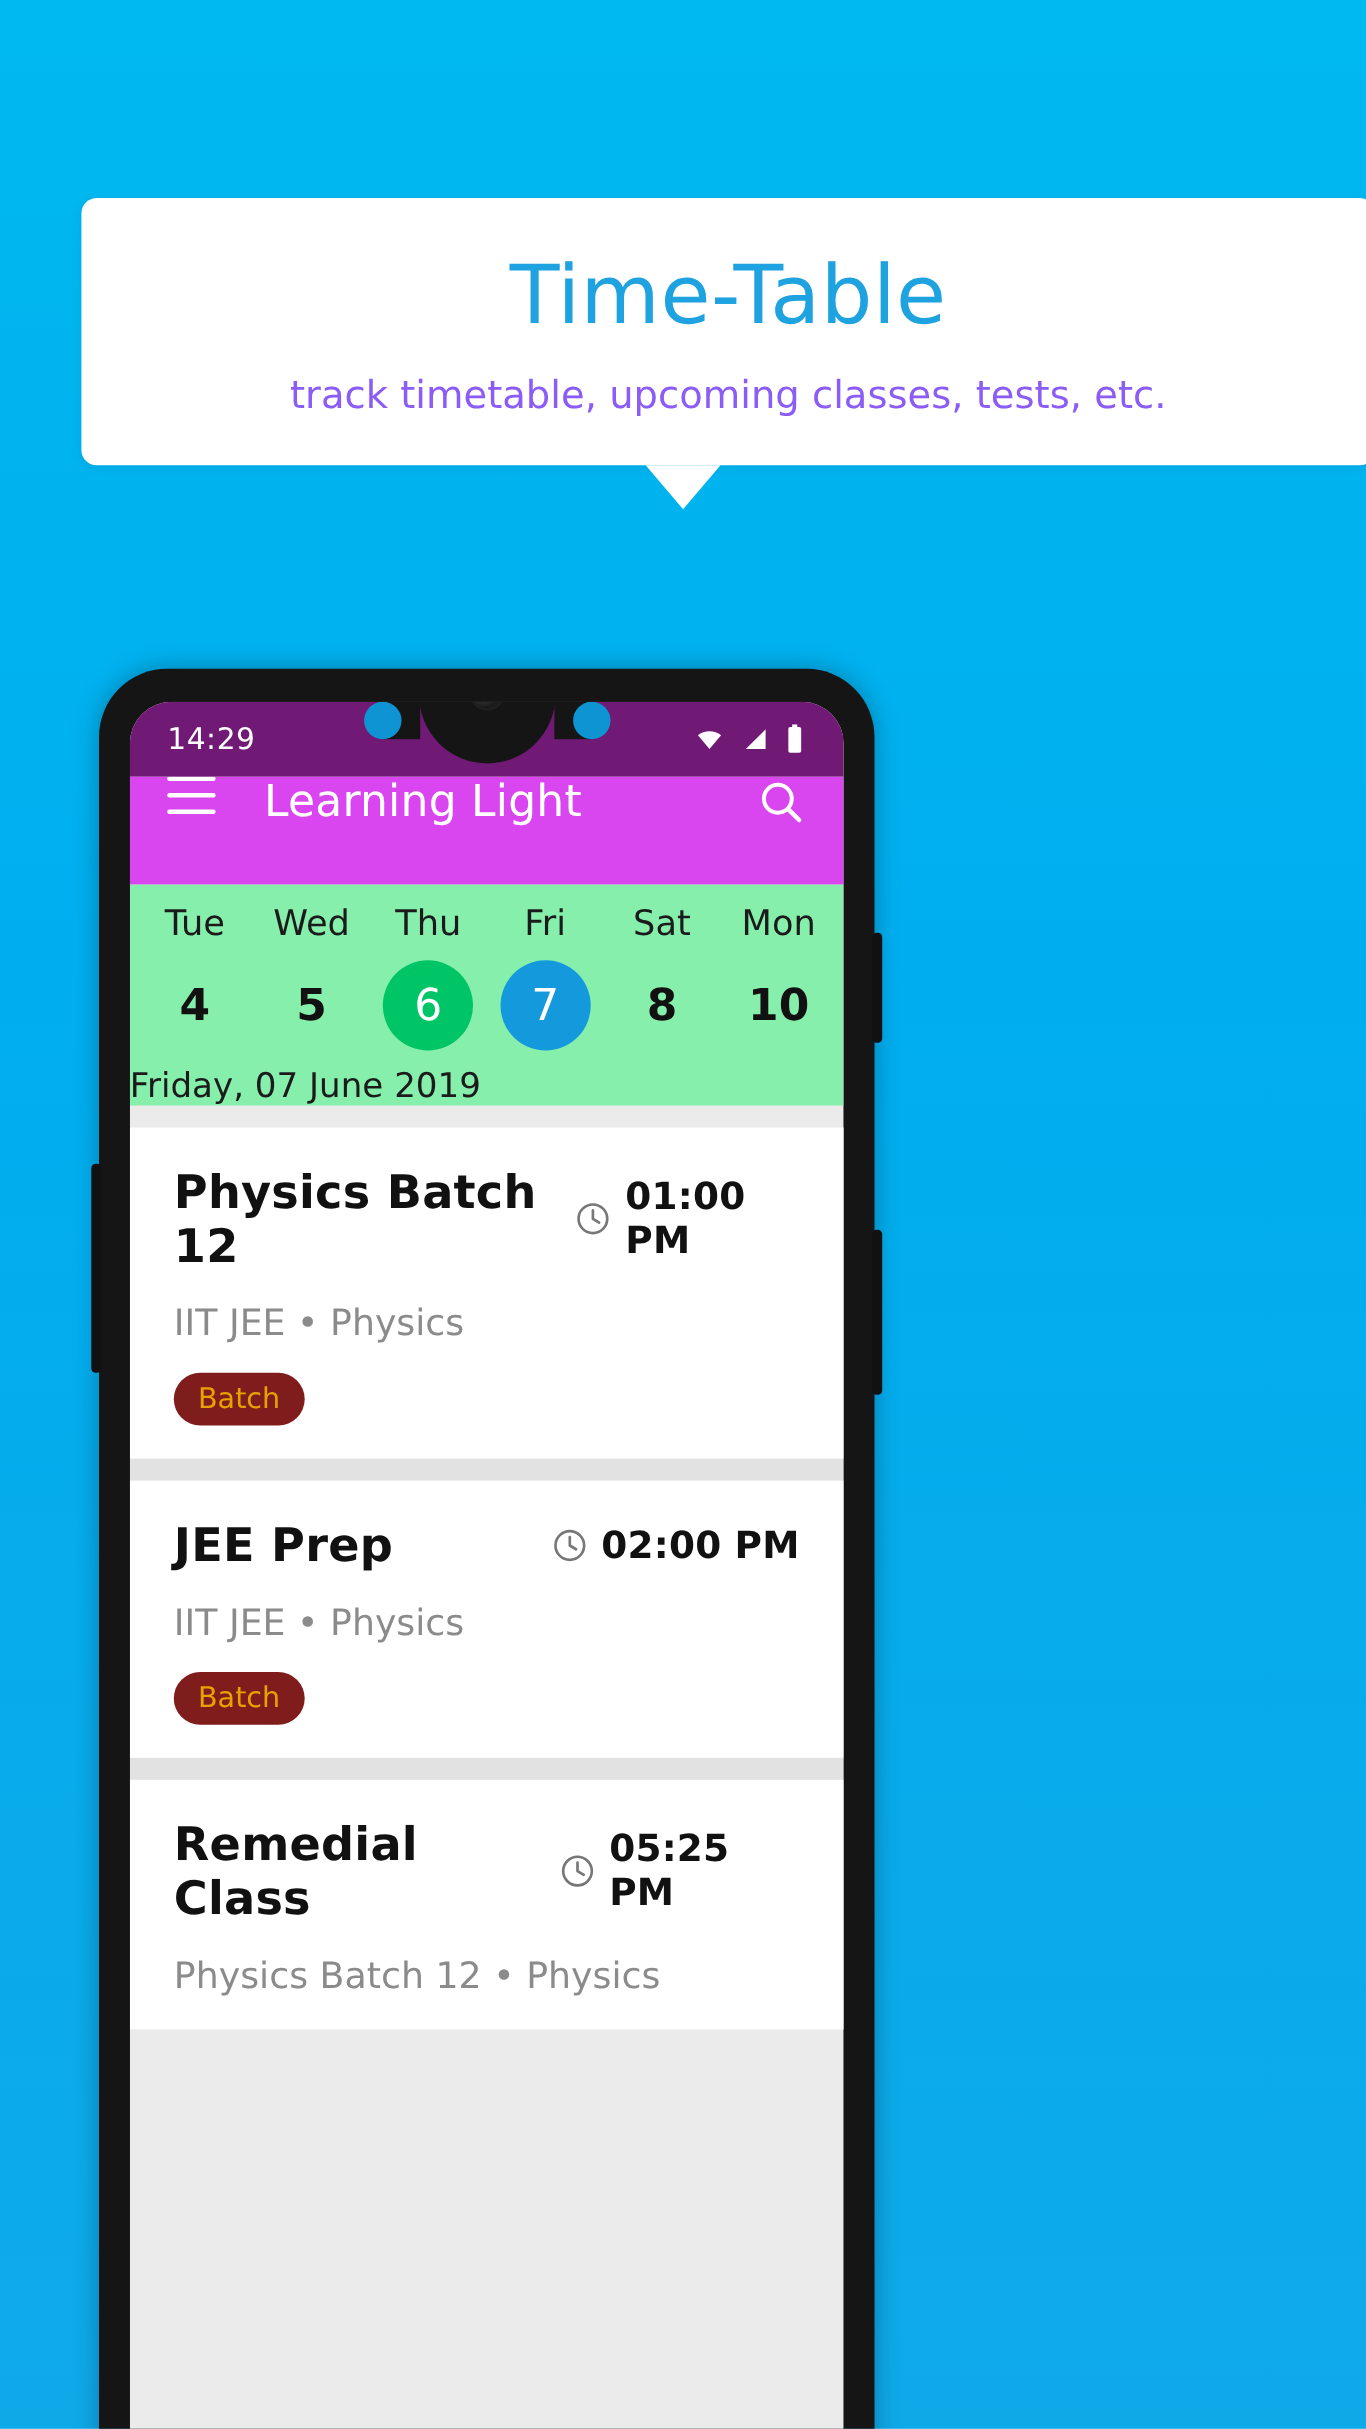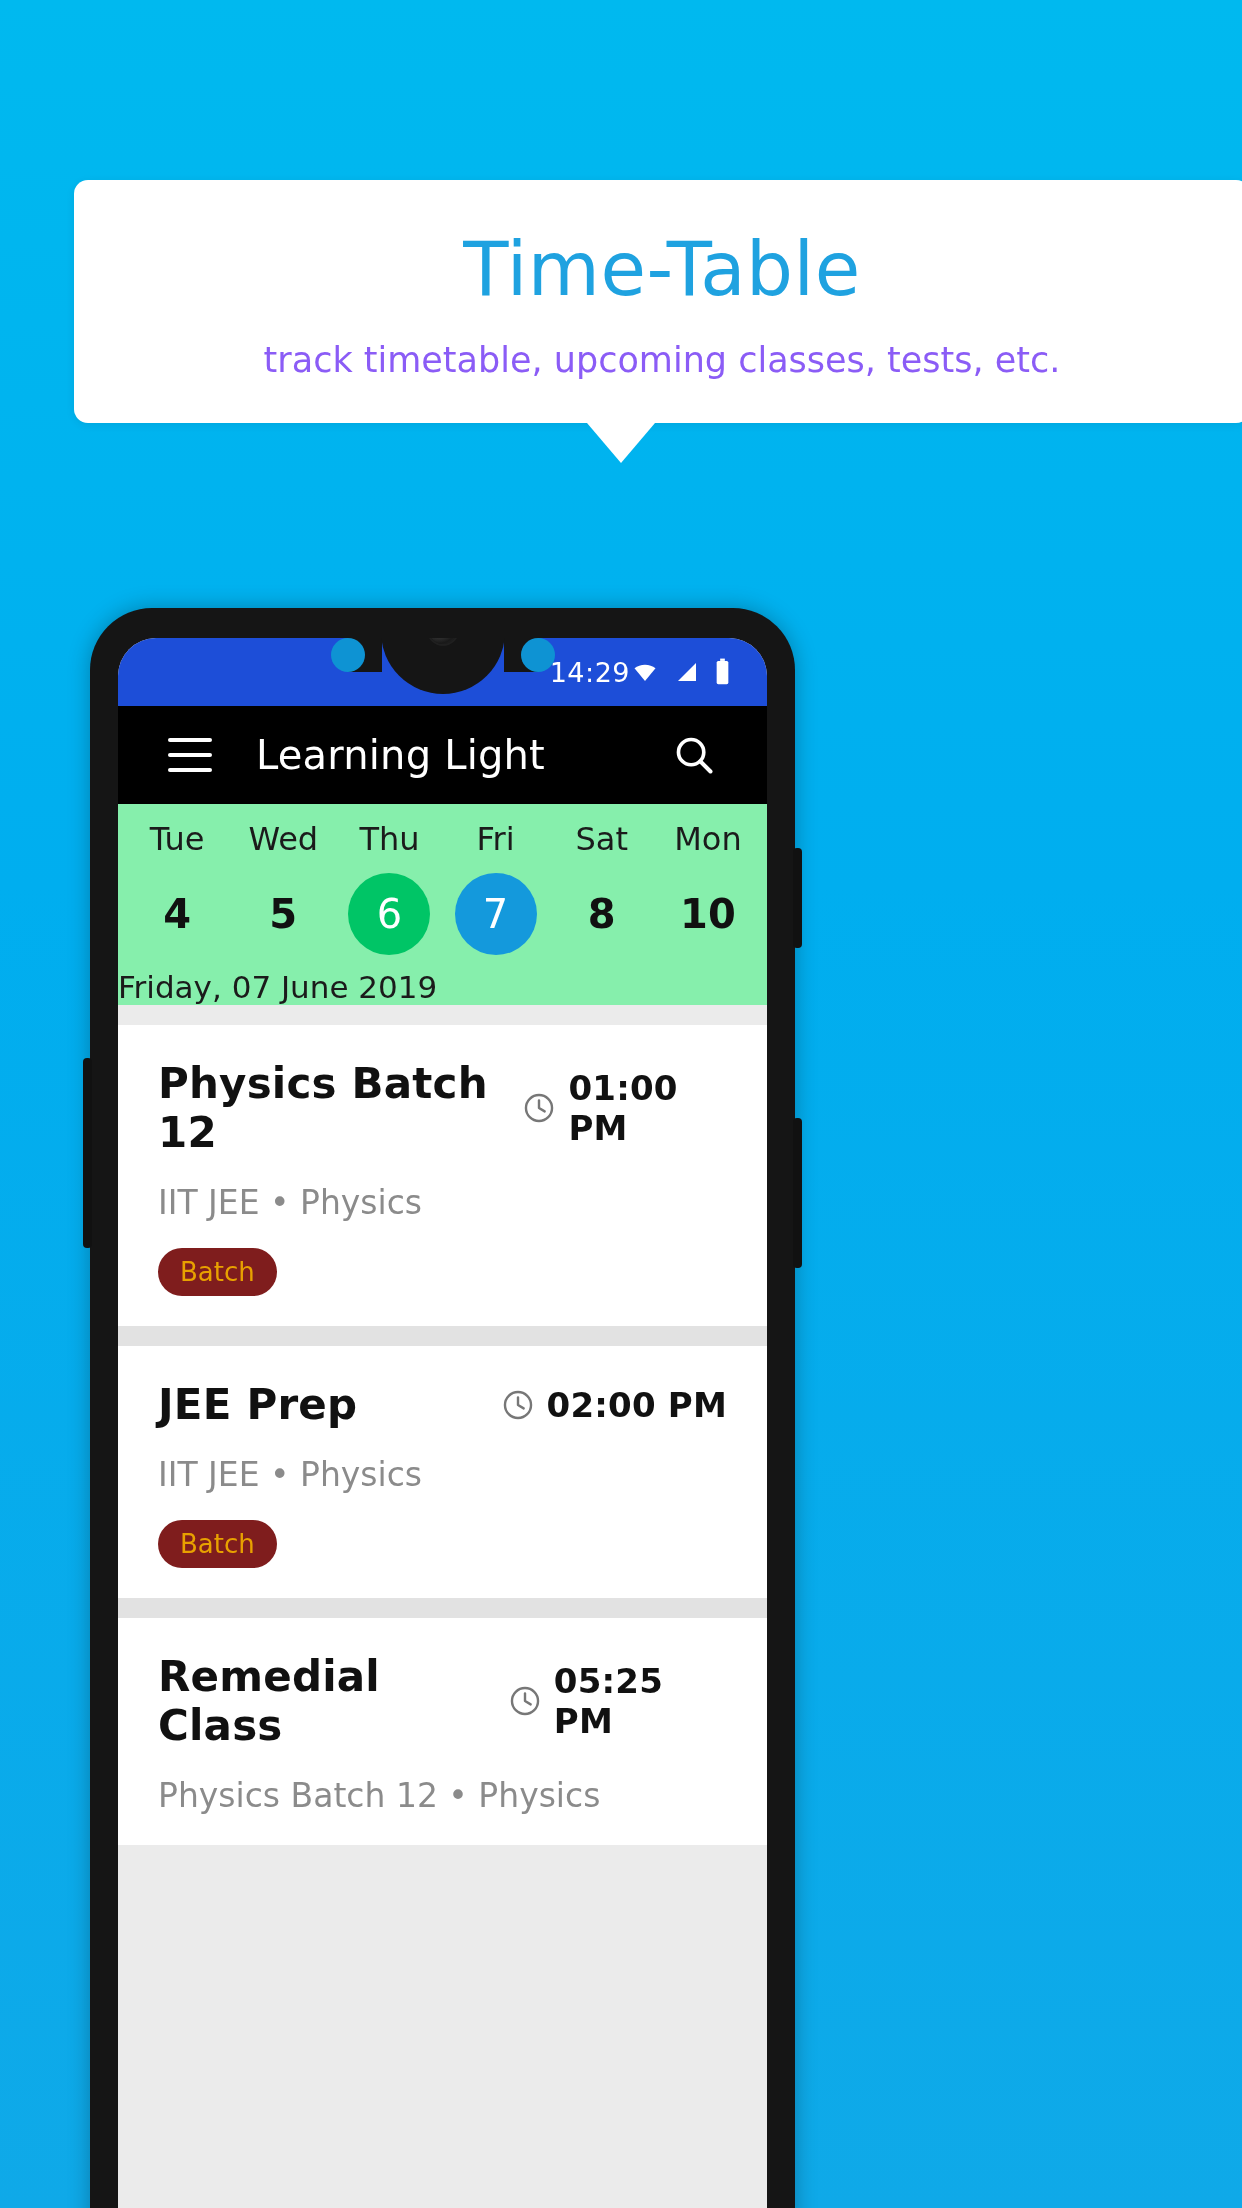--- a/index.html
+++ b/index.html
@@ -91,24 +91,24 @@
     border-radius: 4px;
   }
   #btn-power { right: -7px; top: 240px; width: 9px; height: 100px; }
   #btn-vol   { right: -7px; top: 510px; width: 9px; height: 150px; }
   #btn-left  { left: -7px;  top: 450px; width: 9px; height: 190px; }
 
   
   #status-bar {
     position: relative;
     height: 68px;
-    background: #1d4ed8;
-    display: flex;
-    align-items: center;
-    justify-content: flex-end;
+    background: #701a75;
+    display: flex;
+    align-items: center;
+    justify-content: space-between;
     padding: 0 28px 0 34px;
     z-index: 2;
   }
   #status-time {
     color: #ffffff;
     font-size: 27px;
     font-weight: 500;
     letter-spacing: 0.5px;
   }
   #status-icons {
@@ -169,24 +169,23 @@
     height: 28px;
     border-radius: 50%;
     background: radial-gradient(circle at 36% 32%, #6d6d6d 0%, #3a3a3a 38%, #191919 70%, #2c2c2c 100%);
     box-shadow: 0 0 0 2px #202020;
   }
 
   
   #app-bar {
     position: relative;
     height: 98px;
-    background: #000000;
-    display: flex;
-    align-items: center;
-    padding: 0 50px;
+    background: #d946ef;
+    display: flex;
+    padding: 0 34px;
     z-index: 1;
   }
   #menu-icon {
     width: 44px;
     height: 34px;
     display: flex;
     flex-direction: column;
     justify-content: space-between;
     cursor: pointer;
   }

